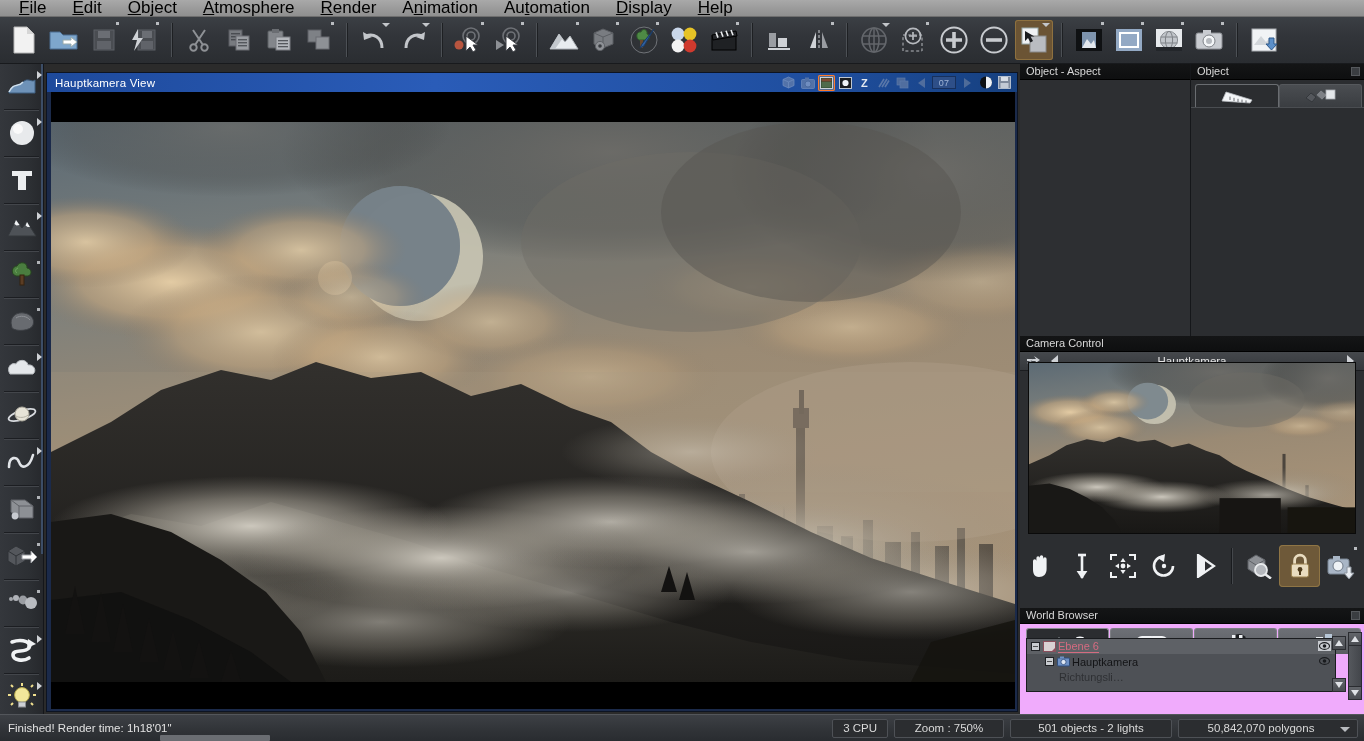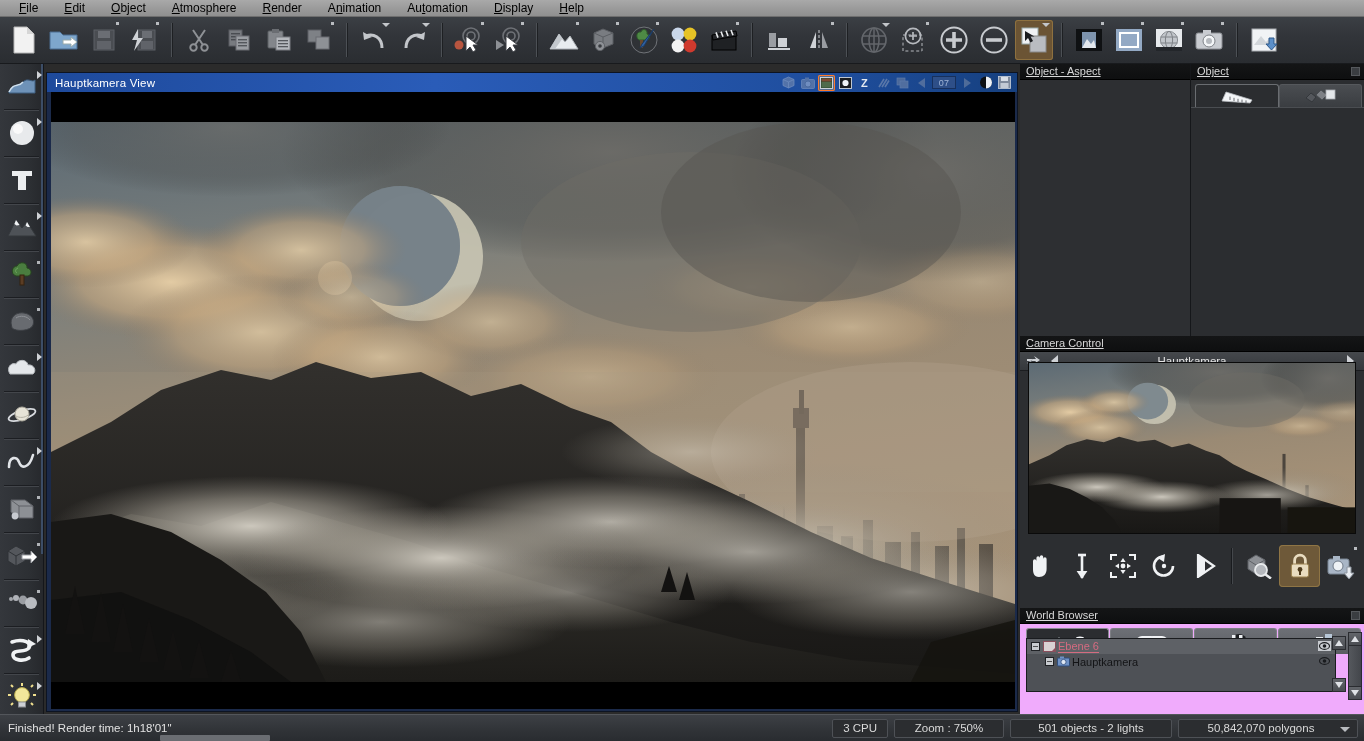--- a/index.html
+++ b/index.html
@@ -14,21 +14,21 @@
   #app{ position:relative; width:1364px; height:741px; }
 
   
   .menubar{
     position:absolute; left:0; top:0; width:1364px; height:17px;
     background:linear-gradient(#a9a9a9,#9a9a9a 55%,#8f8f8f);
     border-bottom:1px solid #6e6e6e;
     display:flex; align-items:center; padding-left:6px;
   }
   .menuitem{
-    color:#000; font-size:12px; padding:1px 13px; line-height:14px;
+    color:#000; font-size:17px; padding:1px 13px; line-height:14px;
     white-space:nowrap; cursor:default;
   }
   .menuitem u{ text-decoration:underline; }
 
   
   .toolbar{
     position:absolute; left:0; top:17px; width:1364px; height:47px;
     background:linear-gradient(#3b3f44,#32353a 40%,#2a2d31);
     border-bottom:1px solid #181a1d;
     display:flex; align-items:center; padding-left:4px;
@@ -94,21 +94,21 @@
   }
   .render{ position:absolute; left:0; top:30px; width:964px; height:560px;
            overflow:hidden; }
 
   
   .dock{ position:absolute; left:1020px; top:64px; width:344px; height:650px;
          background:#232528; }
   .pane-hdr{
     height:16px; background:linear-gradient(#141516,#0e0f10);
     border-bottom:1px solid #000; color:#d8d8d8; font-size:11px;
-    padding-left:6px; line-height:15px; position:relative;text-decoration:underline;
+    padding-left:6px; line-height:15px; position:relative;
   }
   .pane-hdr .closebox{ position:absolute; right:4px; top:3px; width:9px;height:9px;
     background:#3a3d41; border:1px solid #55585c; }
 
   
   .obj-aspect{ position:absolute; left:0; top:0; width:171px; height:272px;
                background:#2b2d30; border-right:1px solid #15171a;}
   .obj-aspect .fill{ height:256px; background:#2d2f32; }
 
   .obj-panel{ position:absolute; left:171px; top:0; width:173px; height:272px;
@@ -1042,20 +1042,23 @@
           </span>
           <span style="color:#131416;">Hauptkamera</span>
           <span class="eyecol">
             <svg width="13" height="10" viewBox="0 0 13 10">
                 <ellipse cx="6.5" cy="5" rx="5" ry="3.4" fill="none" stroke="#1a1c1f" stroke-width="1.1"></ellipse>
                 <circle cx="6.5" cy="5" r="1.8" fill="#1a1c1f"></circle>
               </svg>
           </span>
         </div>
 
+        <div class="wb-row" style="padding-left:32px;opacity:.55;">
+          <span style="color:#131416;">Richtungsli…</span>
+        </div>
       </div>
 
       <div class="scrollcol" style="right:18px;">
         <div class="sbtn">
           <svg width="8" height="6" viewBox="0 0 8 6">
               <path d="M4 0 L8 6 H0 Z" fill="#dfe2e6"></path>
             </svg>
         </div>
         <div style="height:28px;"></div>
         <div class="sbtn">

